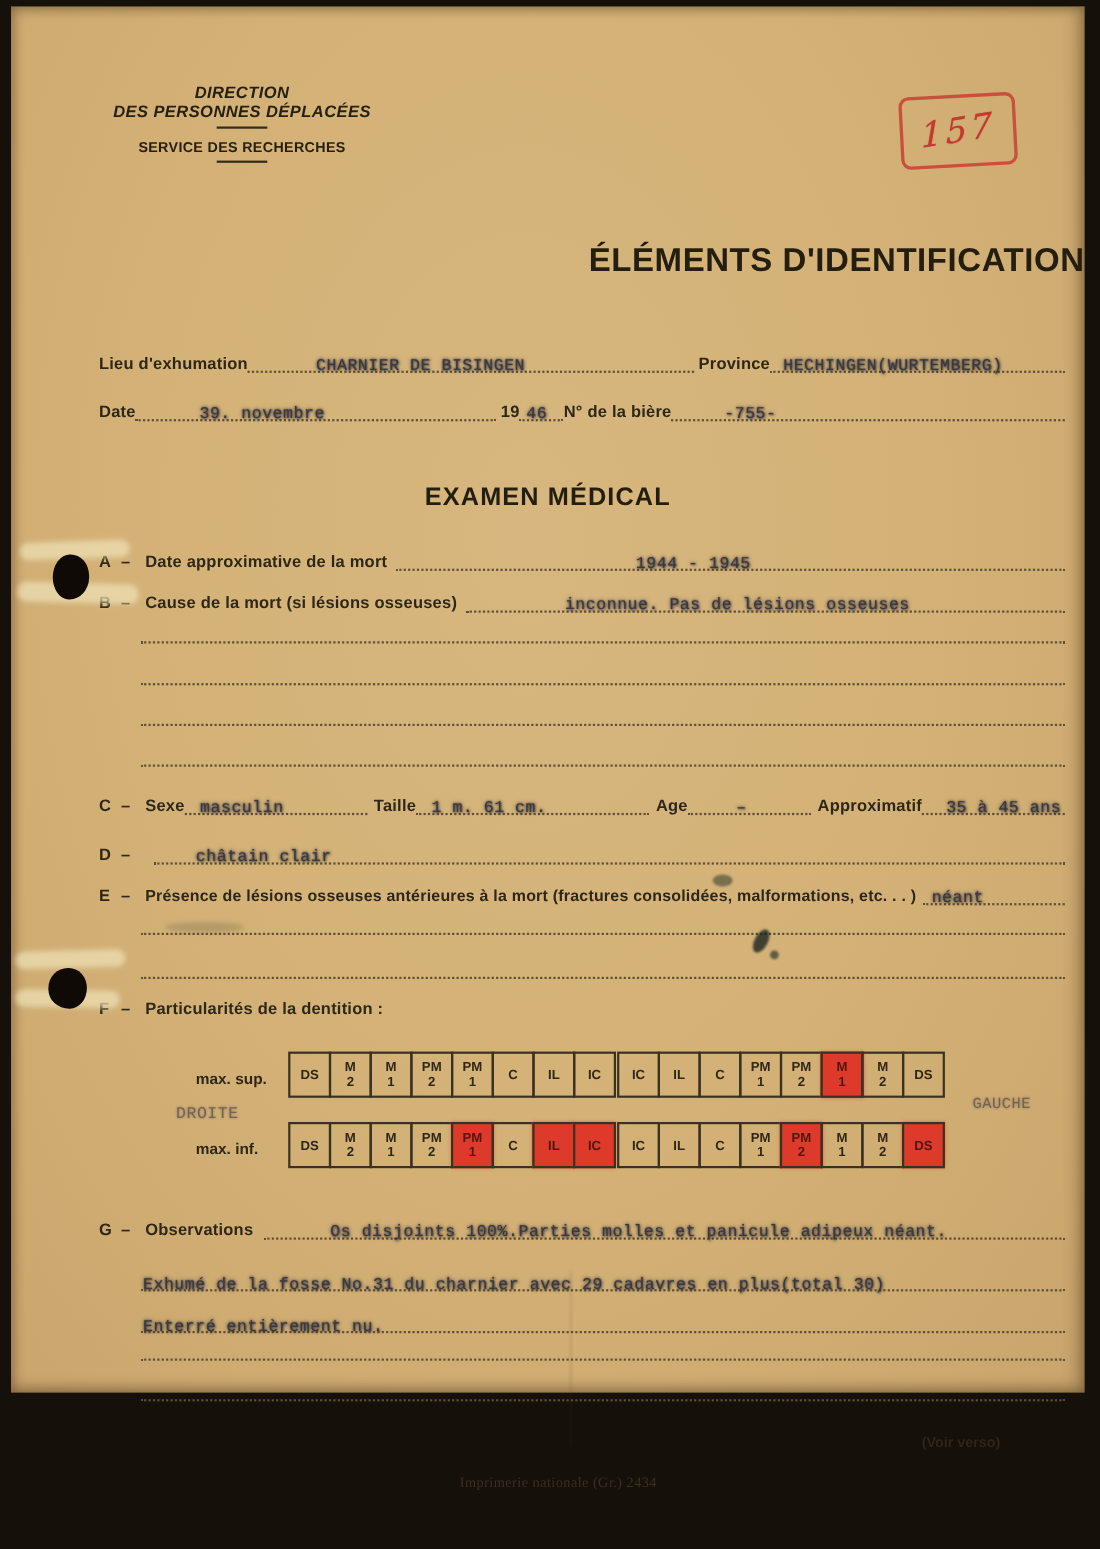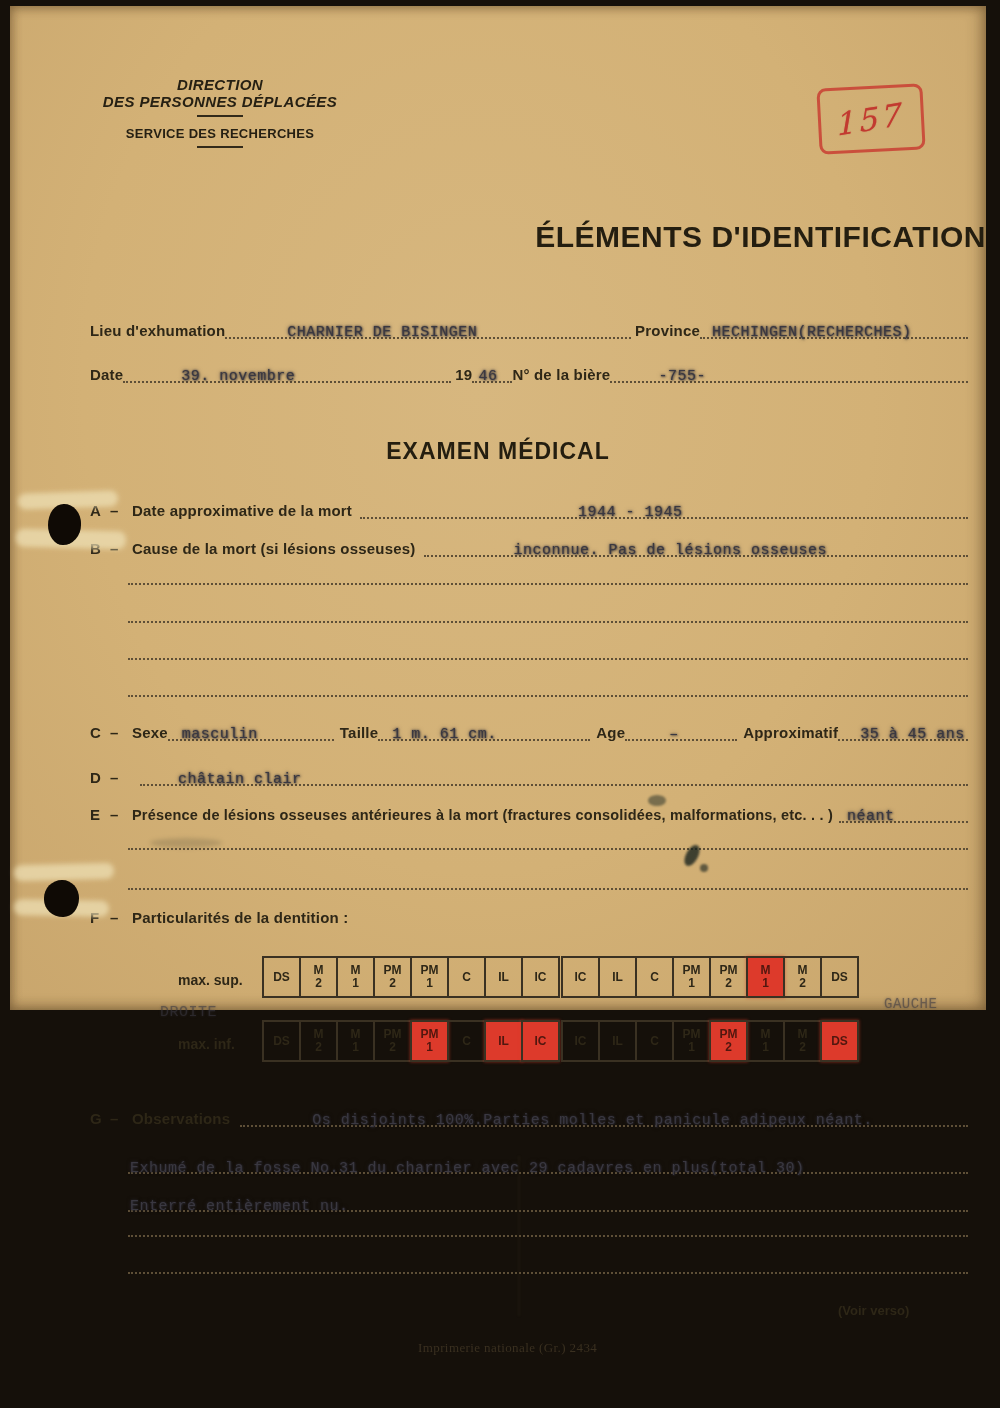--- a/index.html
+++ b/index.html
@@ -1,18 +1,18 @@
 <!DOCTYPE html>
 <html><head>
 <meta charset="utf-8">
 <style>
   html,body{margin:0;padding:0;background:#15100a;}
   .stage{position:relative;width:1000px;height:1408px;background:#15100a;overflow:hidden;
          font-family:"Liberation Sans",sans-serif;}
-  .paper{position:absolute;left:10px;top:6px;width:976px;height:1004px;
+  .paper{position:absolute;left:10px;top:6px;width:976px;height:1260px;
          background:radial-gradient(ellipse at 48% 38%, #d7b77f 0%, #d3b176 55%, #c8a56c 100%);
          box-shadow:inset -7px 0 14px rgba(70,45,20,.28), inset 0 -5px 12px rgba(70,45,20,.22),
                     inset 4px 0 10px rgba(70,45,20,.18), inset 0 3px 8px rgba(70,45,20,.15);}
   
   .plabel{font-size:15px;font-weight:600;color:#2e2717;white-space:nowrap;letter-spacing:.2px;}
   
   .typed{font-family:"Liberation Mono",monospace;font-weight:normal;color:#3a3841;
          text-shadow:0 0 1.5px rgba(55,53,62,.85), 0 0 3px rgba(55,53,62,.4), 1px 1px 1px rgba(55,53,62,.3);
          font-size:15px;letter-spacing:.5px;white-space:nowrap;}
   .typed.heavy{text-shadow:0 0 2px rgba(45,44,54,.95), 0 0 4px rgba(45,44,54,.55), 1px 1px 2px rgba(45,44,54,.45);}
@@ -83,21 +83,21 @@
 
     <div class="title">ÉLÉMENTS D'IDENTIFICATION</div>
 
     <div class="frow" style="top:312px;">
       <span class="plabel">Lieu d'exhumation</span>
       <span class="fill">
         <span class="typed heavy" style="margin-left:62px;">CHARNIER DE BISINGEN</span>
       </span>
       <span class="plabel" style="margin-left:4px;">Province</span>
       <span class="fill" style="flex:0 0 268px;">
-        <span class="typed heavy" style="margin-left:12px;">HECHINGEN(RECHERCHES)</span>
+        <span class="typed heavy" style="margin-left:12px;">HECHINGEN(WURTEMBERG)</span>
       </span>
     </div>
 
     <div class="frow" style="top:356px;">
       <span class="plabel">Date</span>
       <span class="fill" style="flex:0 0 328px;">
         <span class="typed heavy" style="margin-left:58px;">39. novembre</span>
       </span>
       <span class="plabel" style="margin-left:4px;">19</span>
       <span class="fill" style="flex:0 0 40px;">
@@ -270,21 +270,21 @@
           <span>2</span>
         </div>
         <div class="tooth-cell red">DS</div>
       </div>
 
     <div class="frow" style="top:1100px;">
       <span class="item-letter">G</span>
       <span class="item-dash">–</span>
       <span class="plabel">Observations</span>
       <span class="fill" style="margin-left:10px;">
-        <span class="typed heavy" style="margin-left:28px;padding-left:44px;">Os disjoints 100%.Parties molles et panicule adipeux néant.</span>
+        <span class="typed heavy" style="margin-left:16px;padding-left:44px;">Os disjoints 100%.Parties molles et panicule adipeux néant.</span>
       </span>
     </div>
     <div class="obsline" style="top:1140px;">
       <span class="typed heavy" style="margin-left:2px;">Exhumé de la fosse No.31 du charnier avec 29 cadavres en plus(total 30)</span>
     </div>
     <div class="obsline" style="top:1178px;">
       <span class="typed heavy" style="margin-left:2px;">Enterré entièrement nu.</span>
     </div>
     <div class="dotline" style="top:1229px;"></div>
     <div class="dotline" style="top:1266px;"></div>

